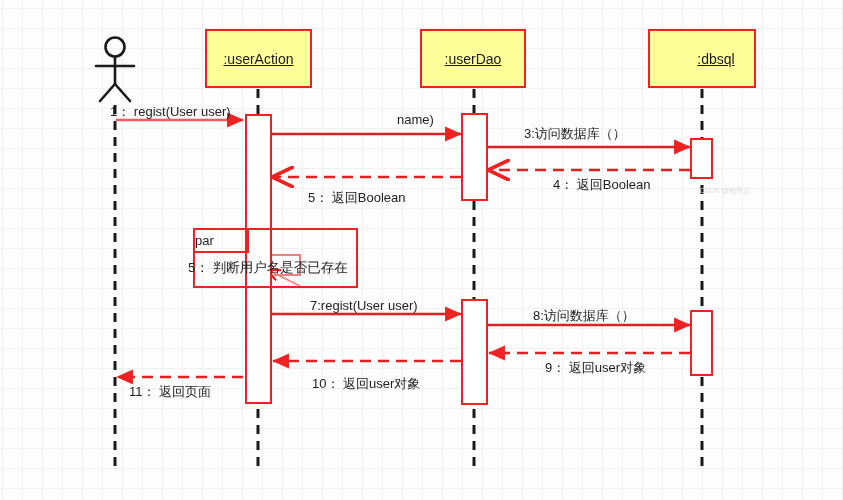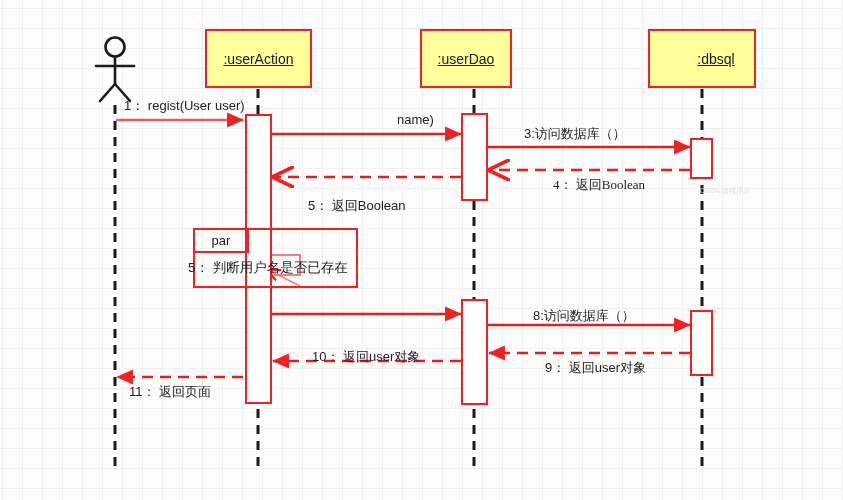--- a/index.html
+++ b/index.html
@@ -64,21 +64,21 @@
     box-sizing: border-box;
     background: transparent;
   }
   .frag-tab {
     position: absolute;
     border: 2.5px solid #ee2222;
     box-sizing: border-box;
     background: transparent;
     display: flex;
     align-items: center;
-    justify-content: center;
+    justify-content: flex-start;
   }
   .frag-tab-text {
     font-family: "Liberation Sans", "DejaVu Sans", sans-serif;
     font-size: 13px;
     color: #222222;
   }
   .frag-body-text {
     position: absolute;
     font-family: "Liberation Sans", "DejaVu Sans", sans-serif;
     font-size: 13.5px;
@@ -149,21 +149,21 @@
 
     <line x1="461" y1="361" x2="273" y2="361" stroke="#dd2222" stroke-width="2.4" stroke-dasharray="11 7" marker-end="url(#arrowSolid)"></line>
 
     <line x1="243" y1="377" x2="117" y2="377" stroke="#dd2222" stroke-width="2.4" stroke-dasharray="11 7" marker-end="url(#arrowSolid)"></line>
   </svg>
 
   <div class="hdr-box" style="left:205px; top:29px; width:107px; height:59px;align-items:center;">
     <span class="hdr-text">:userAction</span>
   </div>
 
-  <div class="hdr-box" style="left:420px; top:29px; width:92px; height:59px;">
+  <div class="hdr-box" style="left:420px; top:29px; width:106px; height:59px;">
     <span class="hdr-text">:userDao</span>
   </div>
 
   <div class="hdr-box" style="left:648px; top:29px; width:108px; height:59px;padding-left:28px;">
     <span class="hdr-text">:dbsql</span>
   </div>
 
   <div class="act-bar" style="left:245px; top:114px; width:27px; height:290px;"></div>
 
   <div class="act-bar" style="left:461px; top:113px; width:27px; height:88px;"></div>
@@ -173,34 +173,35 @@
   <div class="act-bar" style="left:690px; top:138px; width:23px; height:41px;"></div>
 
   <div class="act-bar" style="left:690px; top:310px; width:23px; height:66px;"></div>
 
   <div class="frag-outer" style="left:193px; top:228px; width:165px; height:60px;"></div>
   <div class="frag-tab" style="left:193px; top:228px; width:56px; height:25px;">
     <span class="frag-tab-text">par</span>
   </div>
   <div class="frag-body-text" style="left:188px; top:259px;">5： 判断用户名是否已存在</div>
 
-  <div class="lbl" style="left:110px; top:98px;margin-left:14px;">1：  regist(User user)</div>
+  <div class="lbl" style="left:110px; top:104px;">1：  regist(User user)</div>
 
   <div class="lbl" style="left:357px; top:112px;padding-left:40px;">name)</div>
 
   <div class="lbl" style="left:524px; top:126px;">3:访问数据库（）</div>
 
-  <div class="lbl" style="left:553px; top:177px;font-family:Liberation Serif, serif;">4： 返回Boolean</div>
-
-  <div class="lbl" style="left:308px; top:198px;">5： 返回Boolean</div>
-
+  <div class="lbl" style="left:553px; top:177px;">4： 返回Boolean</div>
+
+  <div class="lbl" style="left:308px; top:190px;">5： 返回Boolean</div>
+
+  <div class="lbl" style="left:310px; top:298px;">7:regist(User user)</div>
 
   <div class="lbl" style="left:533px; top:300px;margin-top:8px;">8:访问数据库（）</div>
 
   <div class="lbl" style="left:545px; top:360px;">9： 返回user对象</div>
 
-  <div class="lbl" style="left:312px; top:349px;text-align:center;">10： 返回user对象</div>
+  <div class="lbl" style="left:312px; top:376px;text-align:center;">10： 返回user对象</div>
 
   <div class="lbl" style="left:129px; top:384px;">11： 返回页面</div>
 
   <div class="wm" style="left:700px; top:186px;">CSDN @程序员</div>
 
 </div>
 
 </body></html>

